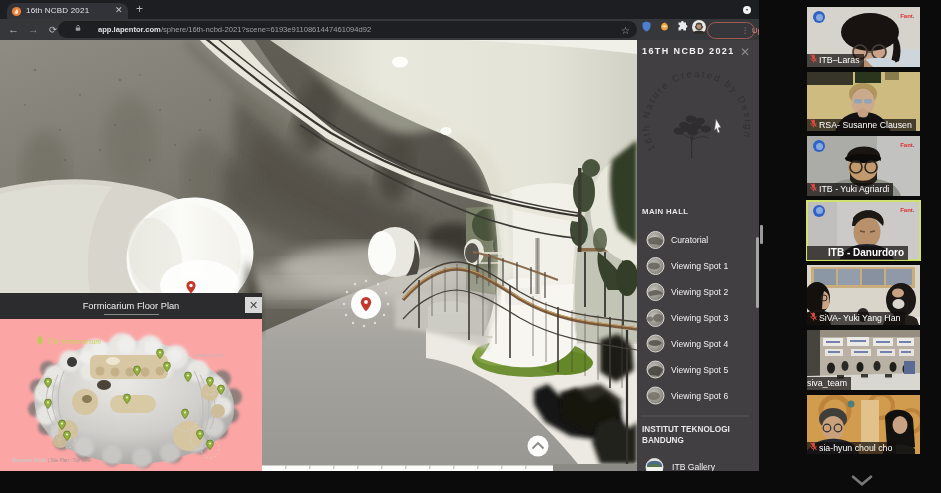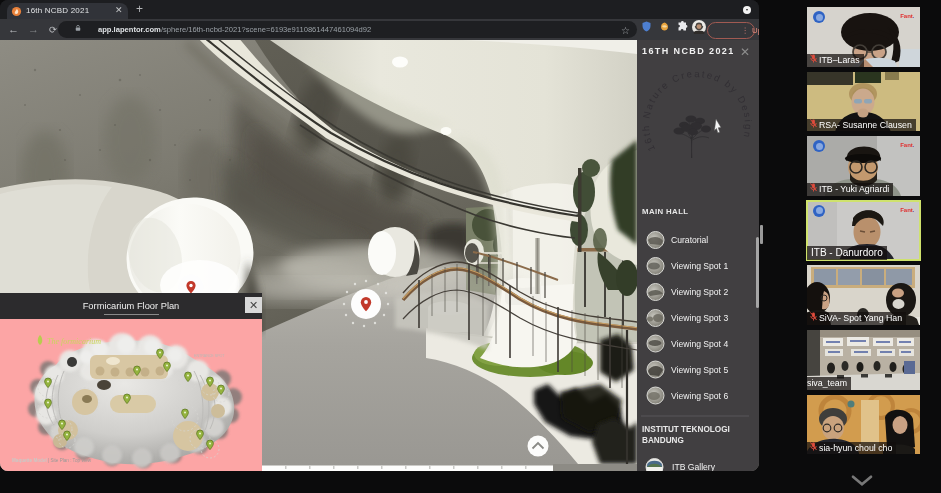--- a/index.html
+++ b/index.html
@@ -1,17 +1,17 @@
 <!DOCTYPE html>
 <html><head>
 <meta charset="utf-8">
 <style>
 html,body{margin:0;padding:0;}
 body{width:941px;height:493px;background:#0b0b0c;font-family:"Liberation Sans",sans-serif;position:relative;overflow:hidden;}
-#browser{position:absolute;left:0;top:0;width:759px;height:471px;background:#1d1e21;overflow:hidden;border-radius:8px;}
+#browser{position:absolute;left:0;top:0;width:759px;height:471px;background:#1d1e21;overflow:hidden;}
 #tabstrip{position:absolute;left:0;top:0;width:759px;height:19px;background:#1d1e21;}
 #tab{position:absolute;left:7px;top:3px;width:121px;height:16px;background:#313339;border-radius:8px 8px 0 0;}
 #tab .fav{position:absolute;left:4px;top:2.5px;width:11px;height:11px;}
 #tab .ttl{position:absolute;left:19px;top:3px;font-size:8px;color:#dfe1e3;letter-spacing:.2px;}
 #tab .cls{position:absolute;left:108px;top:1.5px;font-size:9px;color:#c3c5c7;}
 #newtab{position:absolute;left:136px;top:2px;font-size:12px;color:#b4b6b8;}
 #topcircle{position:absolute;left:743px;top:6px;width:8px;height:8px;border-radius:50%;background:#f2f2f2;}
 #topcircle:after{content:"";position:absolute;left:2.5px;top:3px;width:0;height:0;border-left:1.6px solid transparent;border-right:1.6px solid transparent;border-top:2.6px solid #2a2a2a;}
 #toolbar{position:absolute;left:0;top:19px;width:759px;height:21px;background:#36373b;}
 .navic{position:absolute;top:0;height:21px;line-height:21px;color:#c0c2c5;font-size:11px;}
@@ -646,21 +646,21 @@
   <svg width="113" height="60" viewBox="0 0 113 60">
     <rect width="113" height="60" fill="#cbcac8"></rect>
     <rect x="0" y="0" width="30" height="60" fill="#c0bfbd"></rect>
     <ellipse cx="60" cy="31" rx="13.5" ry="16" fill="#b9906c"></ellipse>
     <path d="M45,25 C45,11 61,7 69,11 C76,14 78,20 76,25 L72,21 C65,14 53,16 48,25 Z" fill="#1c1813"></path>
     <path d="M46,21 C52,12 69,11 75,21 L74,15 C67,7 53,7 46,17 Z" fill="#1c1813"></path>
     <path d="M32,60 C36,47 48,43 60,43 C72,43 82,47 88,60 Z" fill="#23232b"></path>
     <path d="M53,30 L58,31 M63,31 L68,30" stroke="#6b4f38" stroke-width="1.3"></path>
   </svg>
   <div class="badge"></div><div class="fant">Fant<i>.</i></div>
-  <div class="vlabel" style="height:14px;line-height:14px;font-size:10px;"><span class="nm" style="padding-left:4px;">ITB - Danurdoro</span></div>
+  <div class="vlabel" style="height:14px;line-height:14px;font-size:10px;"><span class="nm" style="padding-left:21px;font-weight:bold;">ITB - Danurdoro</span></div>
 </div>
 <div class="vthumb" style="top:265.4px;">
   <svg width="113" height="60" viewBox="0 0 113 60">
     <rect width="113" height="60" fill="#d9d5cb"></rect>
     <rect x="4" y="2" width="104" height="21" fill="#c9ad7d"></rect>
     <rect x="7" y="4" width="22" height="16" fill="#8c97a6"></rect>
         <rect x="31" y="4" width="22" height="16" fill="#939dab"></rect>
         <rect x="55" y="4" width="22" height="16" fill="#87919f"></rect>
         <rect x="79" y="4" width="26" height="16" fill="#8f99a7"></rect>
     <rect x="0" y="52" width="113" height="8" fill="#e8e6df"></rect>
@@ -671,21 +671,21 @@
     <ellipse cx="94" cy="35" rx="15" ry="17" fill="#1a1714"></ellipse>
     <ellipse cx="91" cy="28" rx="6" ry="4.5" fill="#c9a183"></ellipse>
     <ellipse cx="91.5" cy="39" rx="6" ry="5" fill="#d8d6cf"></ellipse>
         <ellipse cx="56" cy="50" rx="6" ry="7" fill="#2a2824"></ellipse>
     <path d="M78,54 C84,48 104,48 110,54 L112,60 L76,60 Z" fill="#23201c"></path>
   </svg>
   <div class="vlabel"><span class="mic"><svg width="7" height="9" viewBox="0 0 7 9">
             <rect x="2.1" y="0.5" width="2.8" height="5" rx="1.4" fill="#e04b3c"></rect>
             <path d="M0.8,4 a2.7,2.7 0 0 0 5.4,0 M3.5,6.7 V8.5" stroke="#e04b3c" stroke-width="0.9" fill="none"></path>
             <line x1="0.5" y1="0.5" x2="6.5" y2="8" stroke="#e04b3c" stroke-width="1"></line>
-          </svg></span><span class="nm">SiVA- Spot Yang Han</span></div>
+          </svg></span><span class="nm">SiVA- Yuki Yang Han</span></div>
 </div>
 <div class="vthumb" style="top:330px;">
   <svg width="113" height="60" viewBox="0 0 113 60">
     <rect width="113" height="60" fill="#b9b1a3"></rect>
     <rect x="0" y="0" width="113" height="7" fill="#968e80"></rect>
     <rect x="16" y="8" width="20" height="8" fill="#eceae4"></rect>
         <rect x="40" y="7" width="22" height="9" fill="#eceae4"></rect>
         <rect x="66" y="8" width="20" height="8" fill="#eceae4"></rect>
         <rect x="90" y="8" width="17" height="8" fill="#eceae4"></rect>
     <rect x="18" y="19" width="18" height="7" fill="#e6e4dd"></rect>

